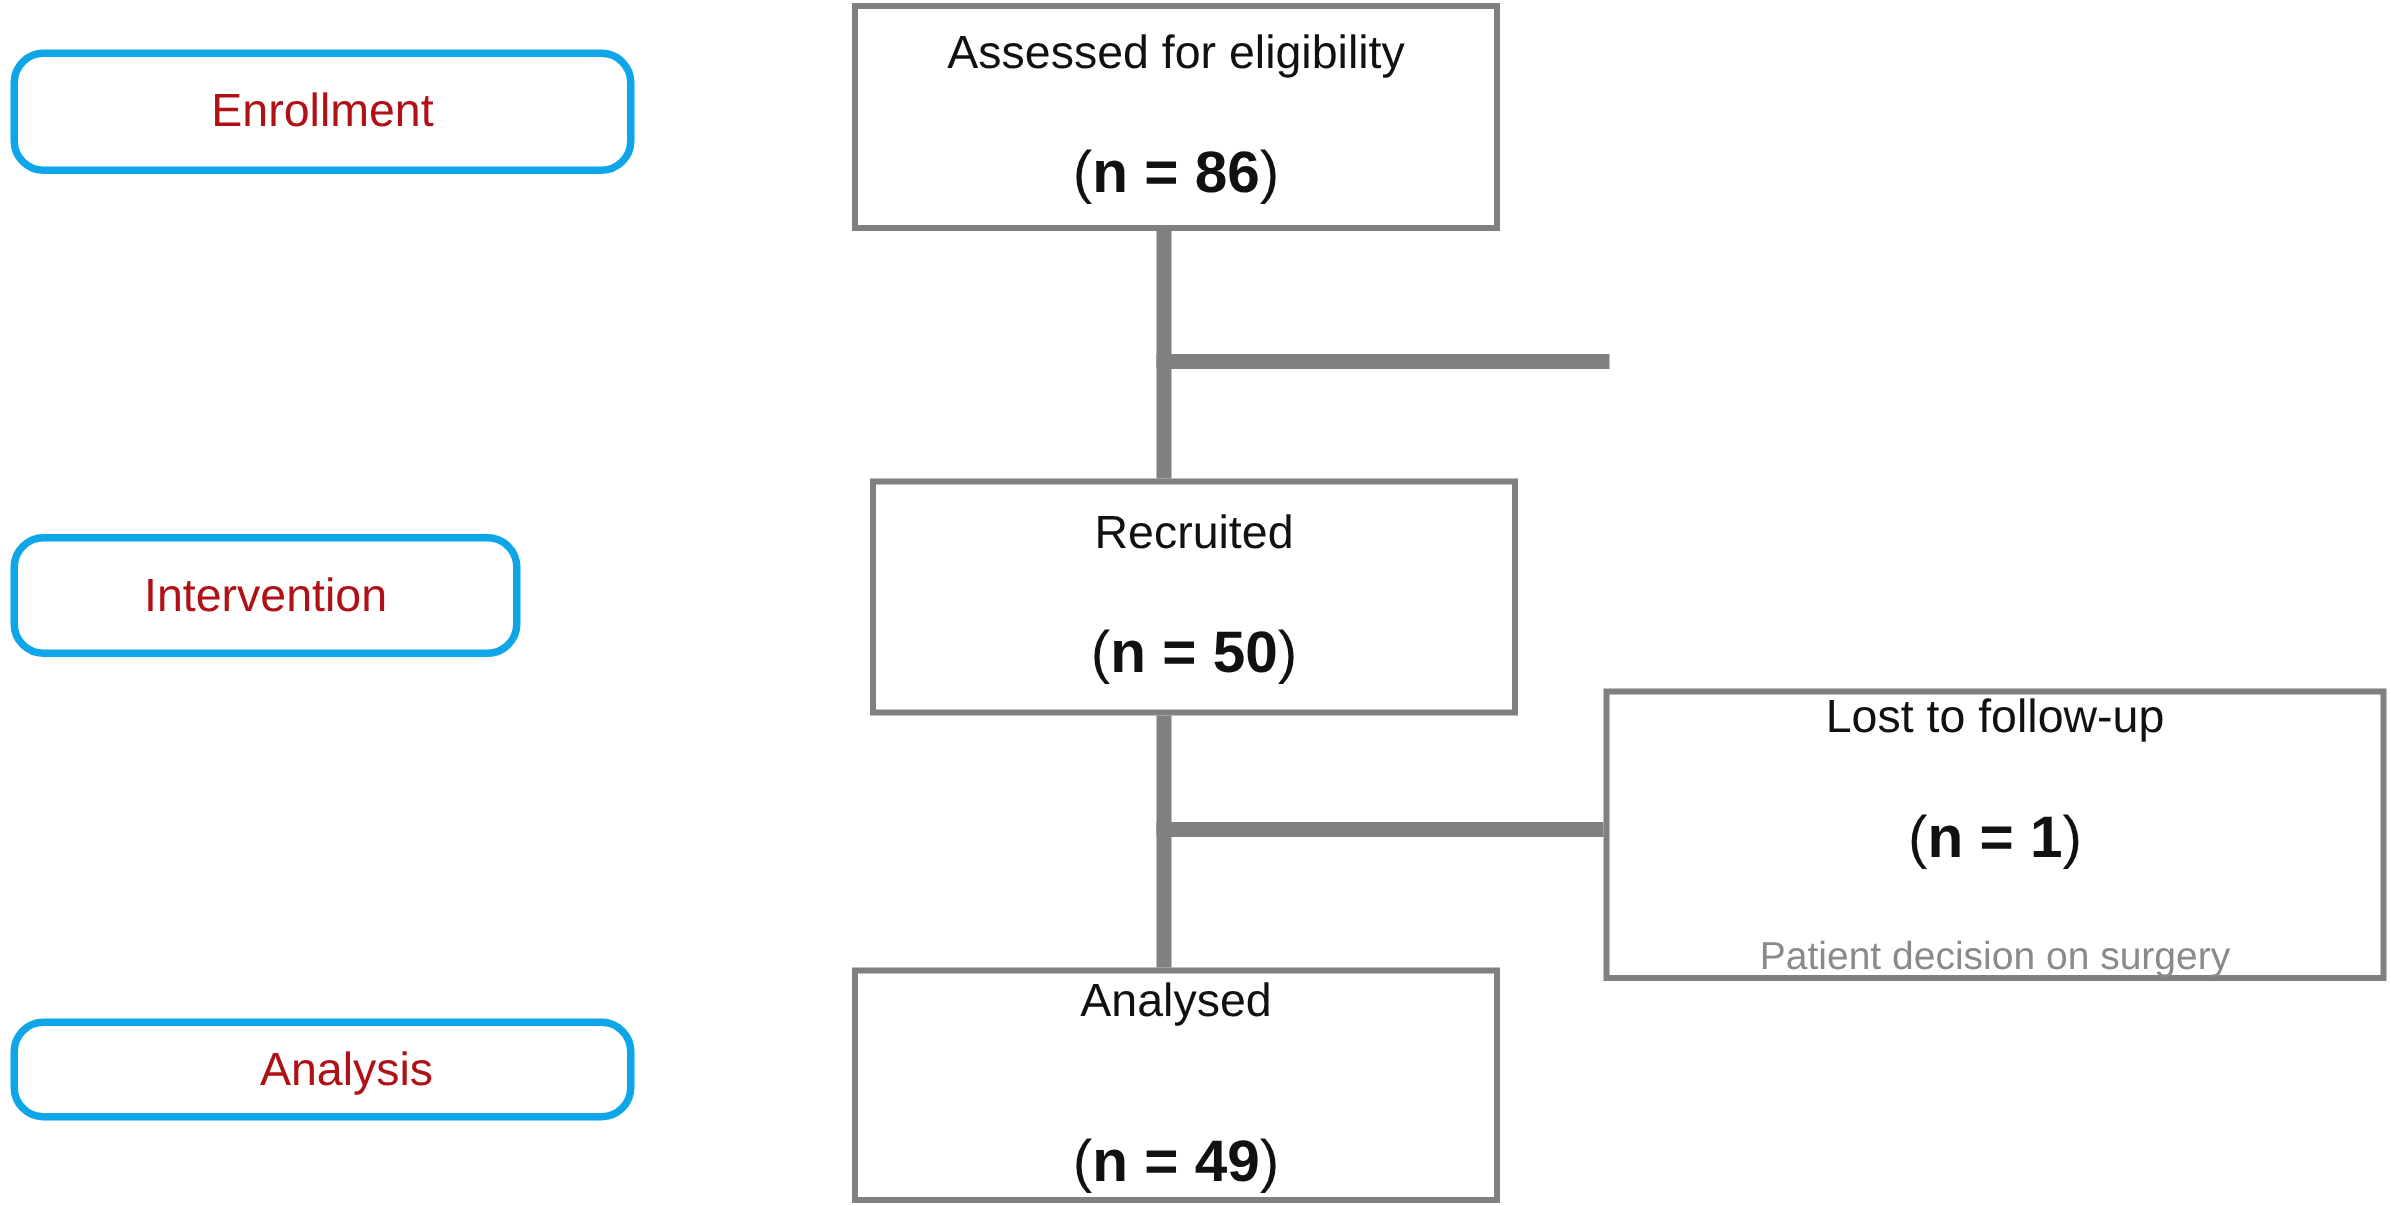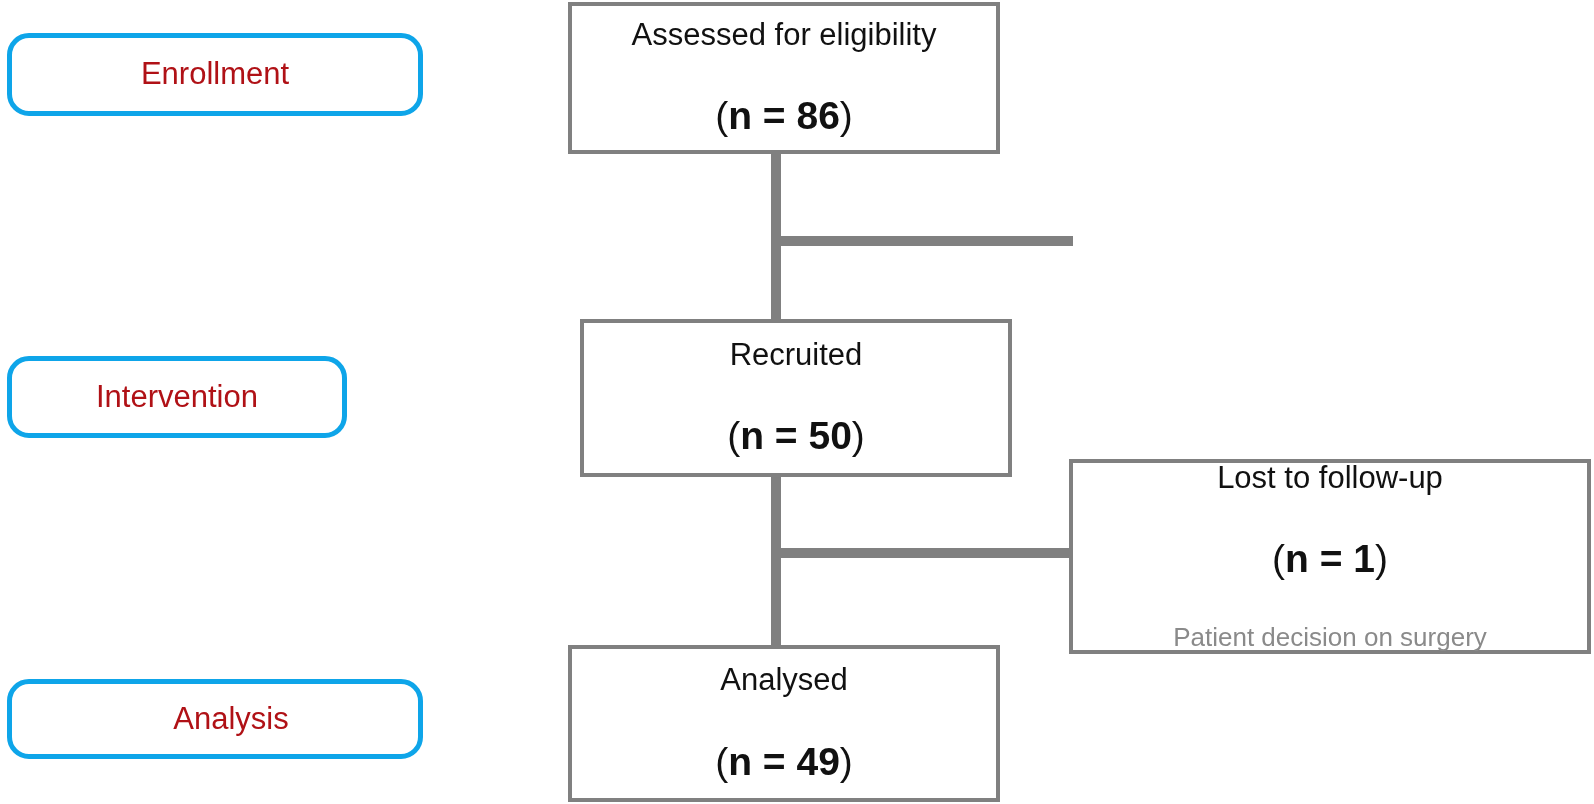--- a/index.html
+++ b/index.html
@@ -86,21 +86,21 @@
 
   <div class="stage-pill" style="left:7px; top:33px; width:416px; height:83px;">
     <div class="stage-title">Enrollment</div>
   </div>
 
   <div class="stage-pill" style="left:7px; top:356px; width:340px; height:82px;">
     <div class="stage-title">Intervention</div>
   </div>
 
 
-  <div class="stage-pill" style="left:7px; top:679px; width:416px; height:80px;padding-left:32px;">
+  <div class="stage-pill" style="left:7px; top:679px; width:416px; height:68px;padding-left:32px;">
     <div class="stage-title">Analysis</div>
   </div>
 
   <div class="conn" style="left:771px; top:150px; width:10px; height:172px;"></div>
 
   <div class="conn" style="left:771px; top:236px; width:302px; height:10px;"></div>
 
   <div class="conn" style="left:771px; top:472px; width:10px; height:178px;"></div>
 
   <div class="conn" style="left:771px; top:548px; width:302px; height:10px;"></div>
@@ -108,21 +108,21 @@
   <div class="flow-box" style="left:568px; top:2px; width:432px; height:152px;">
     <div class="box-line">Assessed for eligibility</div>
     <div class="box-line count"><span>(</span><b>n = 86</b><span>)</span></div>
   </div>
 
   <div class="flow-box" style="left:568px; top:319px; width:432px; height:158px;margin-left:12px;">
     <div class="box-line">Recruited</div>
     <div class="box-line count"><span>(</span><b>n = 50</b><span>)</span></div>
   </div>
 
-  <div class="flow-box" style="left:568px; top:645px; width:432px; height:157px;">
+  <div class="flow-box" style="left:568px; top:645px; width:432px; height:157px;justify-content:space-between;">
     <div class="box-line">Analysed</div>
     <div class="box-line count"><span>(</span><b>n = 49</b><span>)</span></div>
   </div>
 
 
   <div class="flow-box" style="left:1069px; top:459px; width:522px; height:195px;">
     <div class="box-line">Lost to follow-up</div>
     <div class="box-line count"><span>(</span><b>n = 1</b><span>)</span></div>
     <div class="box-line note">Patient decision on surgery</div>
   </div>

